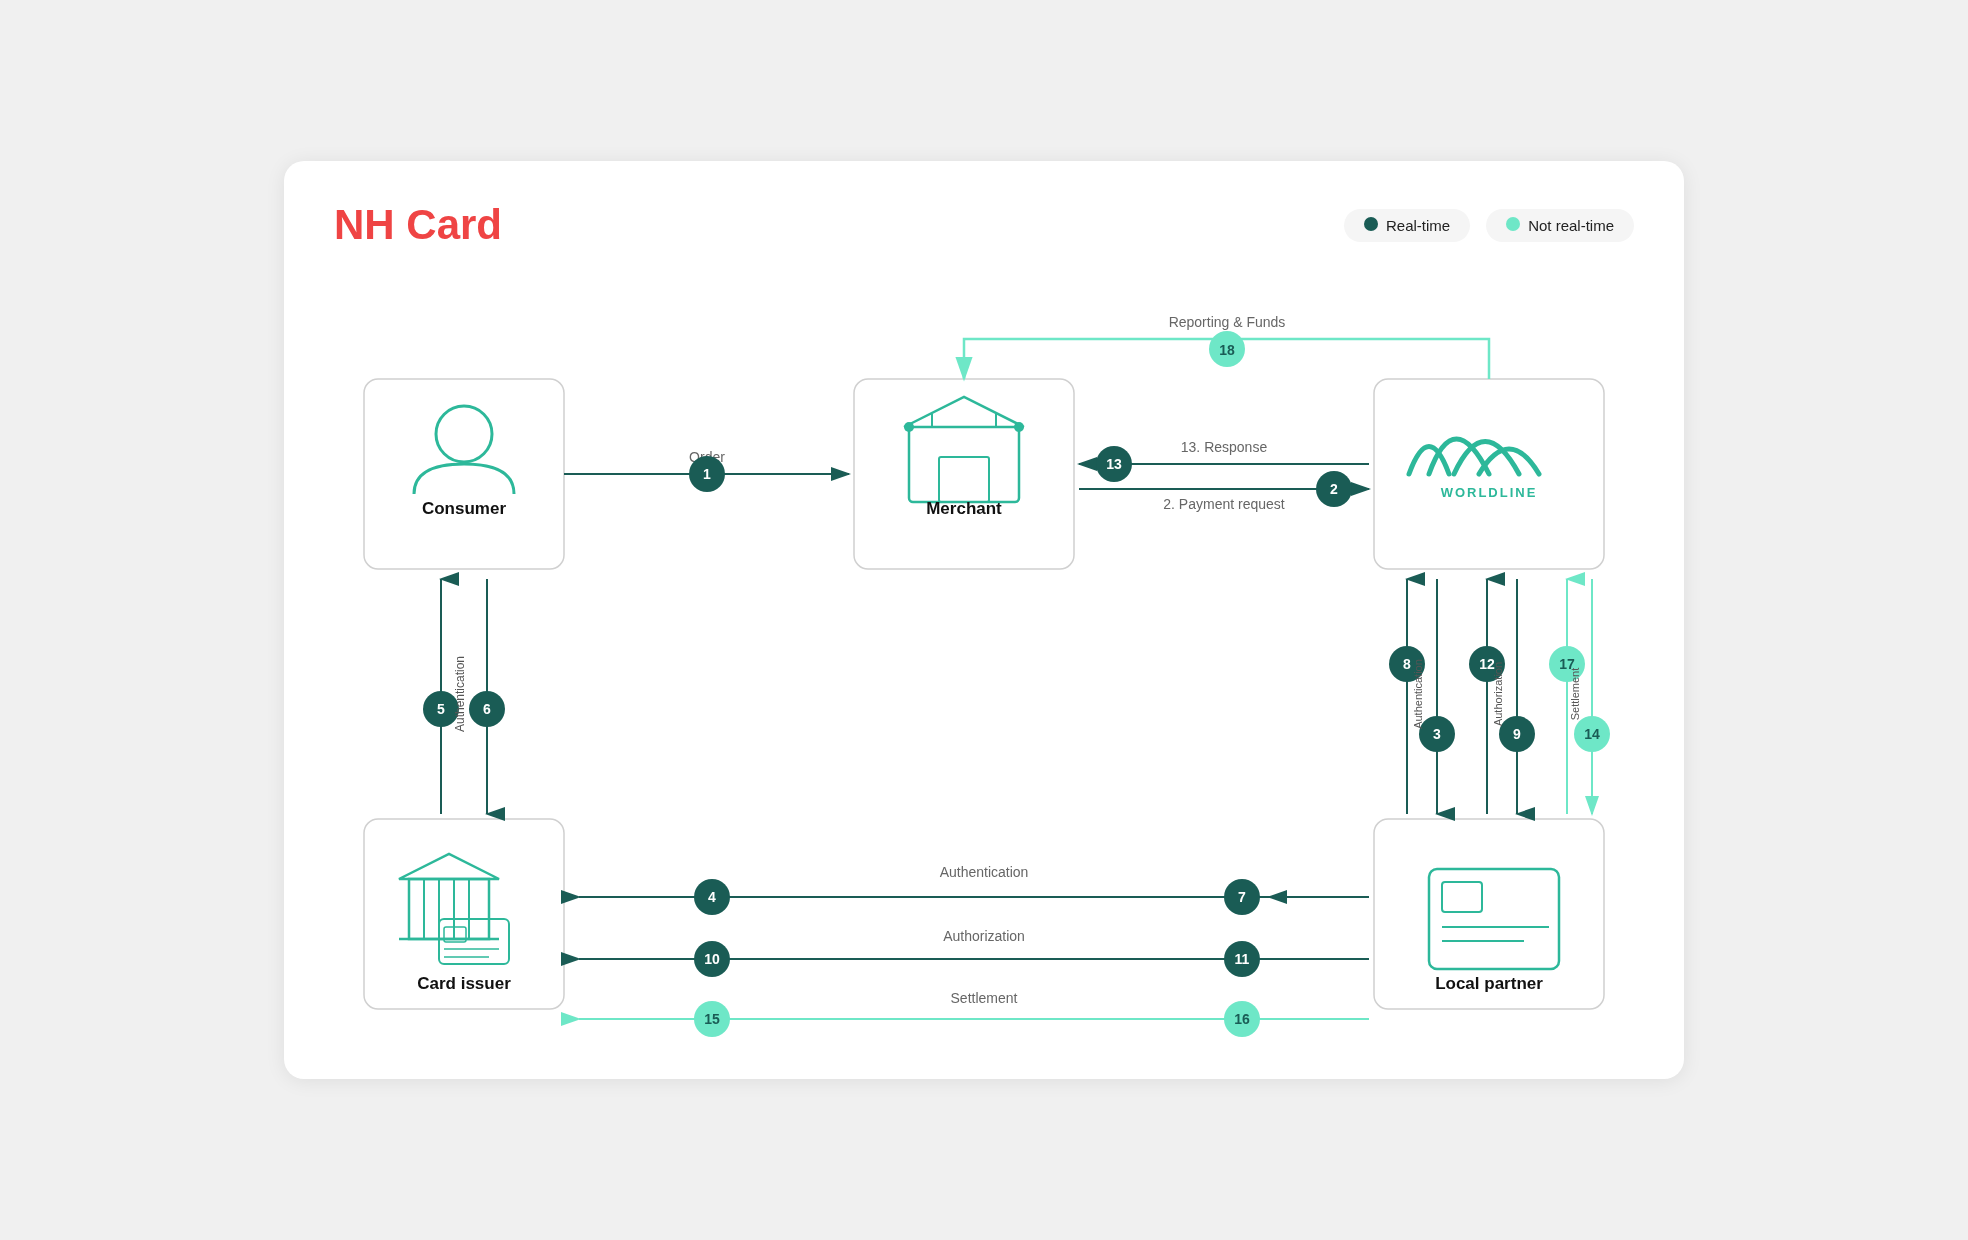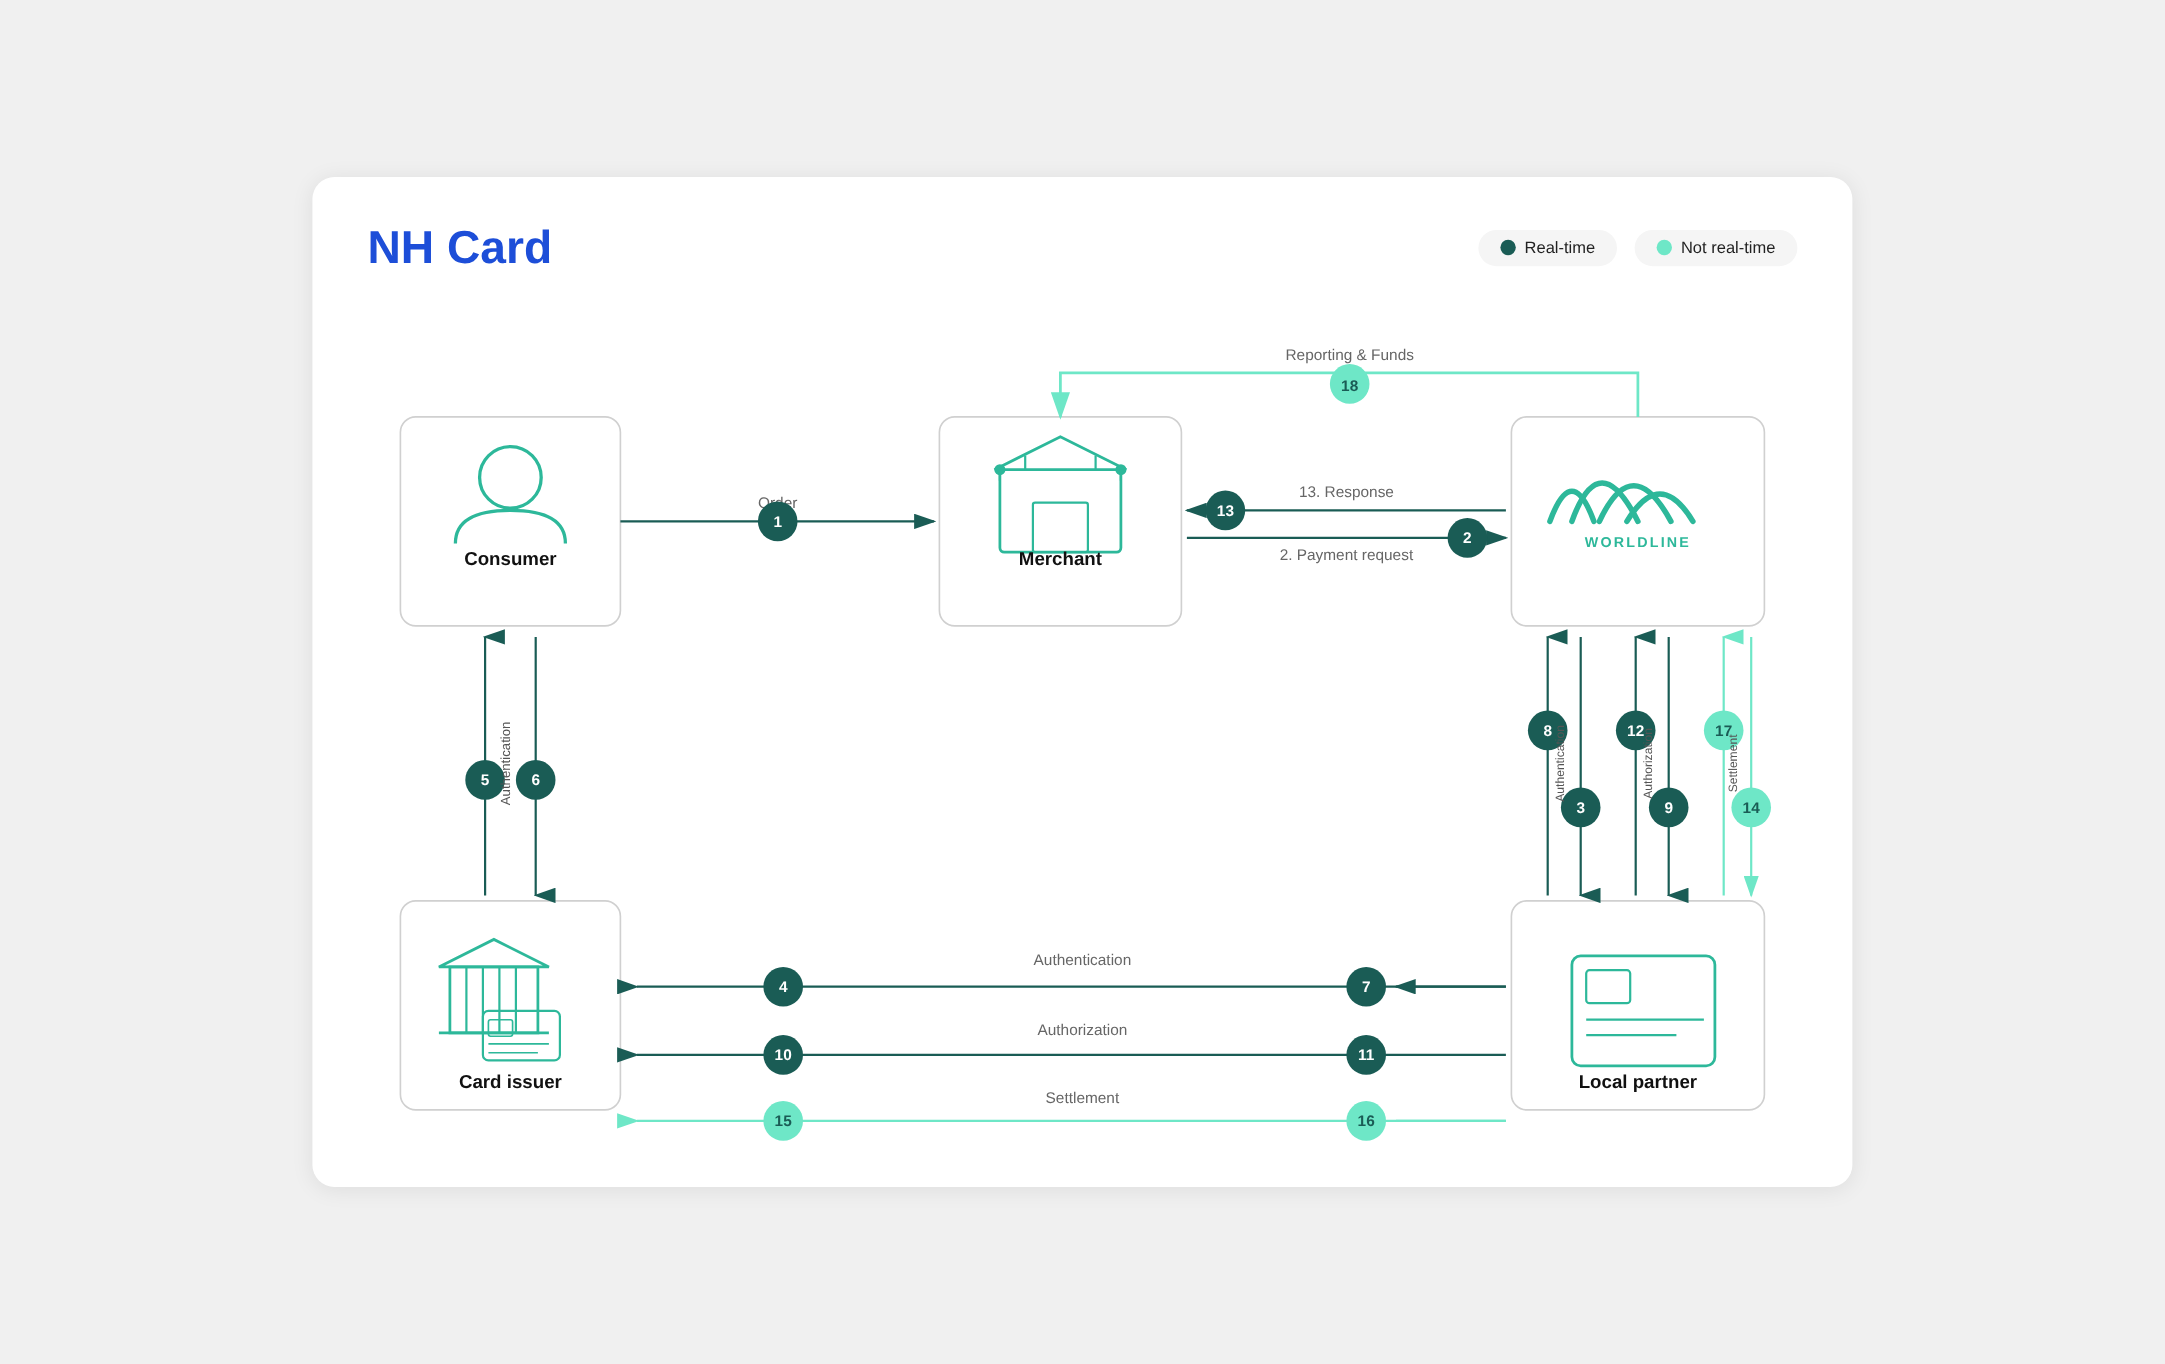--- a/index.html
+++ b/index.html
@@ -22,29 +22,29 @@
     }
     .header {
       display: flex;
       justify-content: space-between;
       align-items: center;
       margin-bottom: 30px;
     }
     .title {
       font-size: 42px;
       font-weight: 800;
-      color: #1d4ed8;
+      color: #ef4444;
     }
     .legend {
       display: flex;
       gap: 16px;
     }
     .legend-item {
       display: flex;
-      align-items: center;
+      align-items: flex-start;
       gap: 8px;
       background: #f5f5f5;
       border-radius: 30px;
       padding: 8px 20px;
       font-size: 15px;
       color: #222;
     }
     .legend-dot {
       width: 14px;
       height: 14px;

